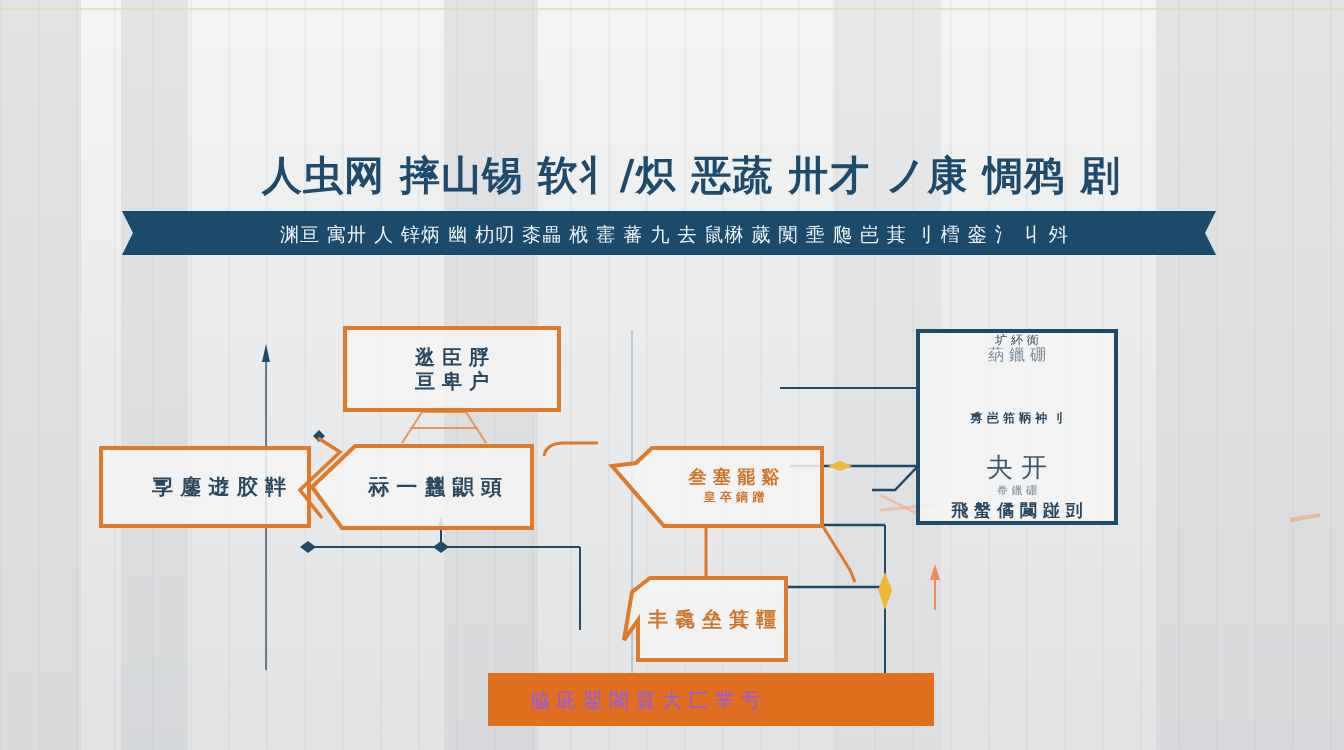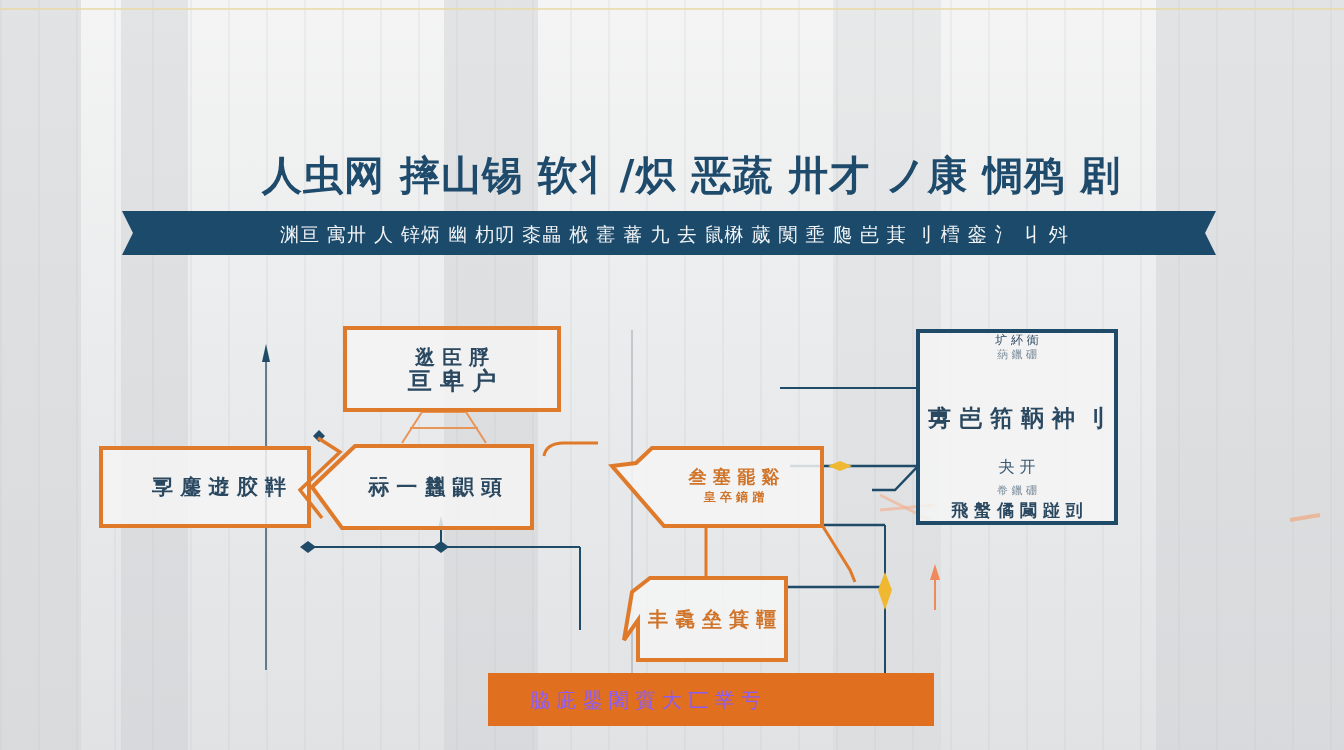--- a/index.html
+++ b/index.html
@@ -102,21 +102,21 @@
   <line x1="706" y1="526" x2="706" y2="580" stroke="#e07a2b" stroke-width="3"></line>
   <polyline points="822,525 850,570 855,582" fill="none" stroke="#e07a2b" stroke-width="3"></polyline>
 
   <line x1="880" y1="495" x2="930" y2="520" stroke="#f2b497" stroke-width="3" opacity="0.7"></line>
   <line x1="880" y1="510" x2="935" y2="505" stroke="#f2b497" stroke-width="3" opacity="0.7"></line>
   <line x1="1290" y1="520" x2="1320" y2="515" stroke="#f4a070" stroke-width="4" opacity="0.6"></line>
 </svg>
 
 <div class="box orange" style="left:343px;top:326px;width:218px;height:86px;flex-direction:column;">
   <div class="txt-navy" style="font-size:20px;line-height:24px;">逖 臣 脬</div>
-  <div class="txt-navy" style="font-size:24px;line-height:24px;">亘 卑 户</div>
+  <div class="txt-navy" style="font-size:20px;line-height:24px;">亘 卑 户</div>
 </div>
 
 <div class="box orange" style="left:99px;top:446px;width:212px;height:82px;padding-left:28px;">
   <div class="txt-navy" style="font-size:21px;">孠 鏖 逰 㬵 靽</div>
 </div>
 
 <svg class="lines" width="1344" height="750">
   <polygon points="355,446 532,446 532,528 342,528 312,487" fill="rgba(244,244,244,0.85)" stroke="#e07a2b" stroke-width="4"></polygon>
   <polyline points="318,438 340,452 300,490 322,518" fill="none" stroke="#e07a2b" stroke-width="3.5"></polyline>
 </svg>
@@ -134,21 +134,21 @@
 
 <svg class="lines" width="1344" height="750">
   <polygon points="650,578 786,578 786,660 638,660 638,620 624,640 632,592" fill="rgba(244,244,244,0.85)" stroke="#e07a2b" stroke-width="4"></polygon>
 </svg>
 <div class="box" style="left:640px;top:582px;width:144px;height:74px;background:transparent;">
   <div class="txt-orange" style="font-size:20px;">丰  毳 垒 箕 韁</div>
 </div>
 
 <div class="box navy" style="left:916px;top:329px;width:202px;height:196px;flex-direction:column;">
   <div class="txt-navy" style="font-size:12px;font-weight:normal;line-height:16px;">圹 紑 衠</div>
-  <div style="font-size:11px;color:#7a8c9a;line-height:14px;">蒳 鑞 硼</div>
-  <div class="txt-navy" style="font-size:23px;line-height:24px;margin-top:44px;">旉 岜 筘 鞆 衶 刂</div>
-  <div style="font-size:16px;color:#3a5870;line-height:34px;margin-top:20px;">夬 开</div>
+  <div style="font-size:16px;color:#7a8c9a;line-height:14px;">蒳 鑞 硼</div>
+  <div class="txt-navy" style="font-size:12px;line-height:24px;margin-top:44px;">旉 岜 筘 鞆 衶 刂</div>
+  <div style="font-size:26px;color:#3a5870;line-height:34px;margin-top:20px;">夬 开</div>
   <div style="font-size:11px;color:#7a8c9a;line-height:14px;">帣 鑞 硼</div>
   <div class="txt-navy" style="font-size:17px;line-height:24px;">飛 螌 僪 闏 踫 剅</div>
 </div>
 
 <div class="footer-bar"></div>
 <div class="footer-text">脇 庛 鑍 闍 賨 大 匸 丵 亐</div>
 
 </body></html>

